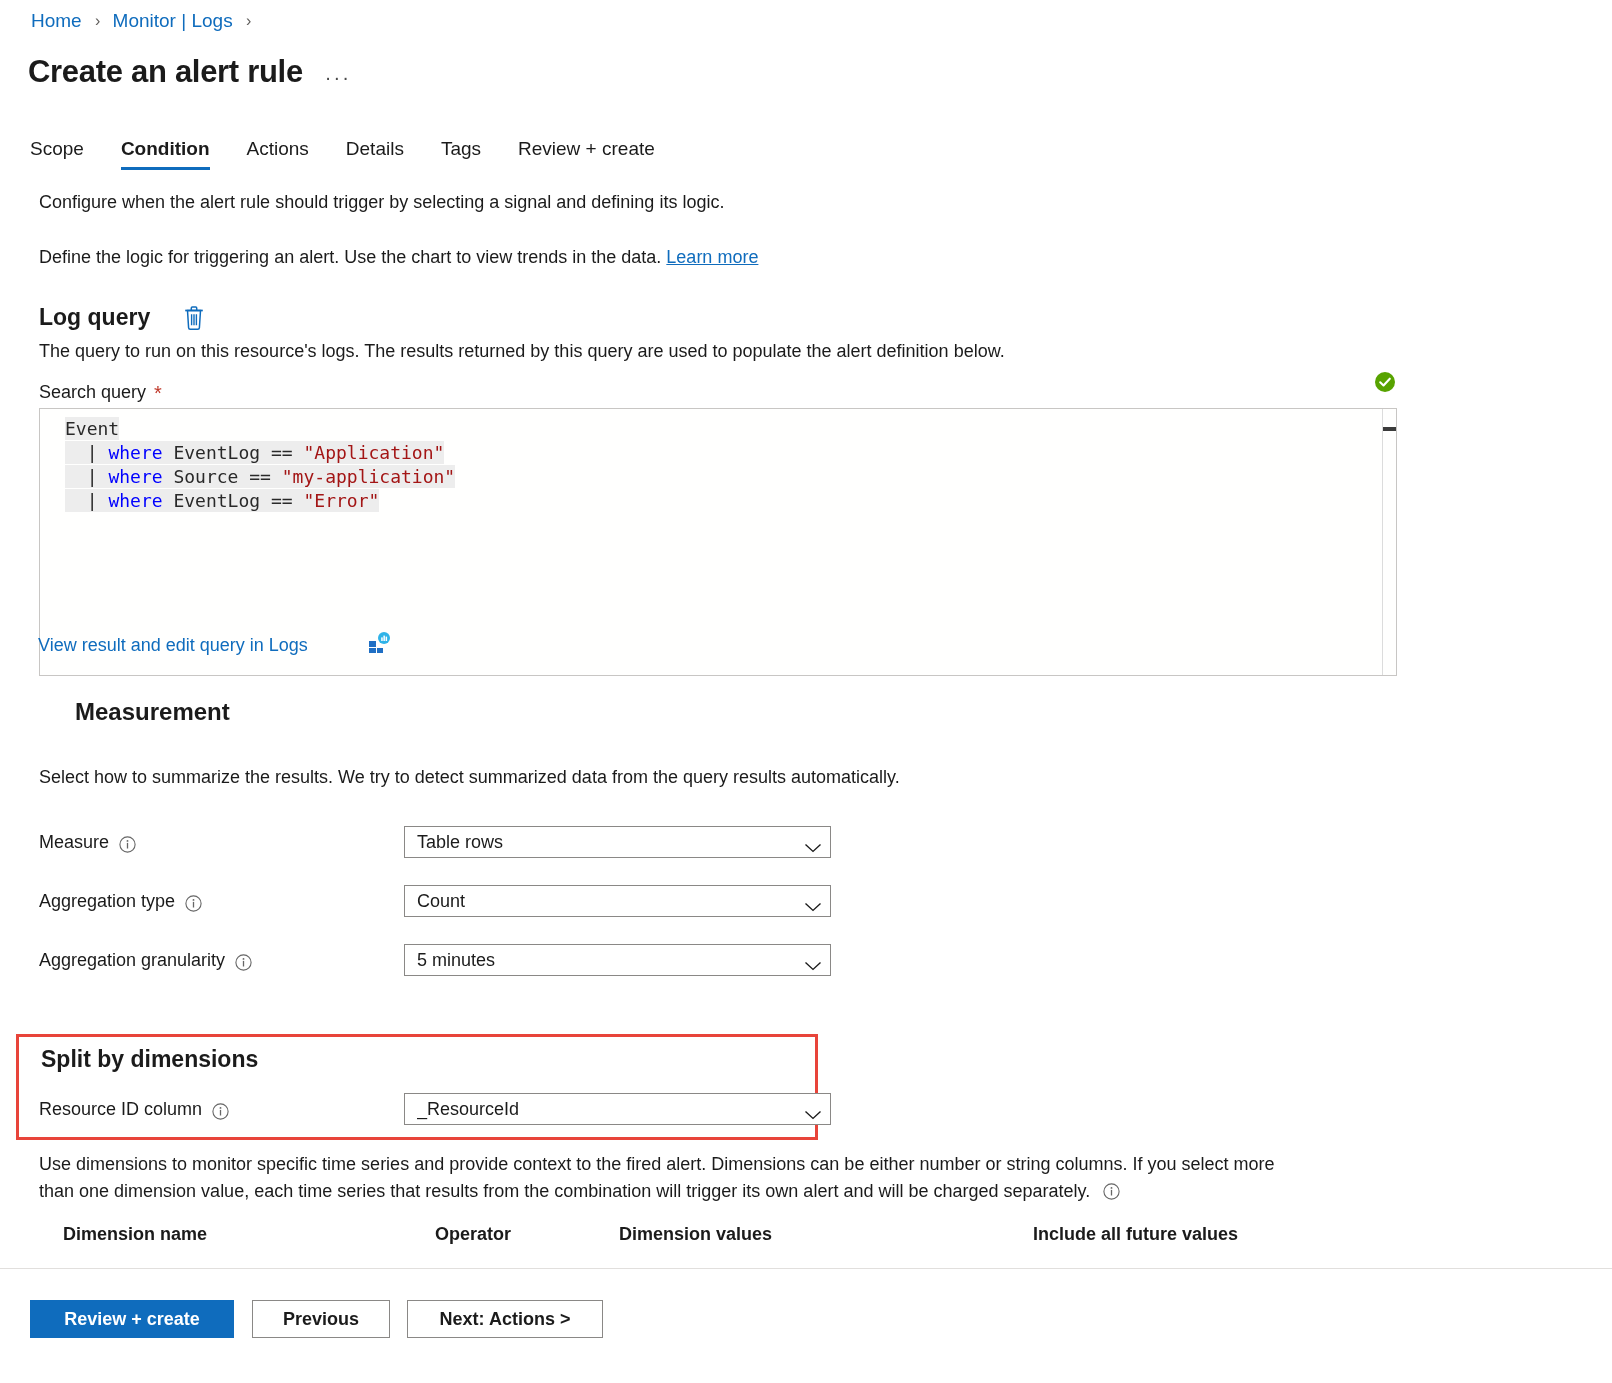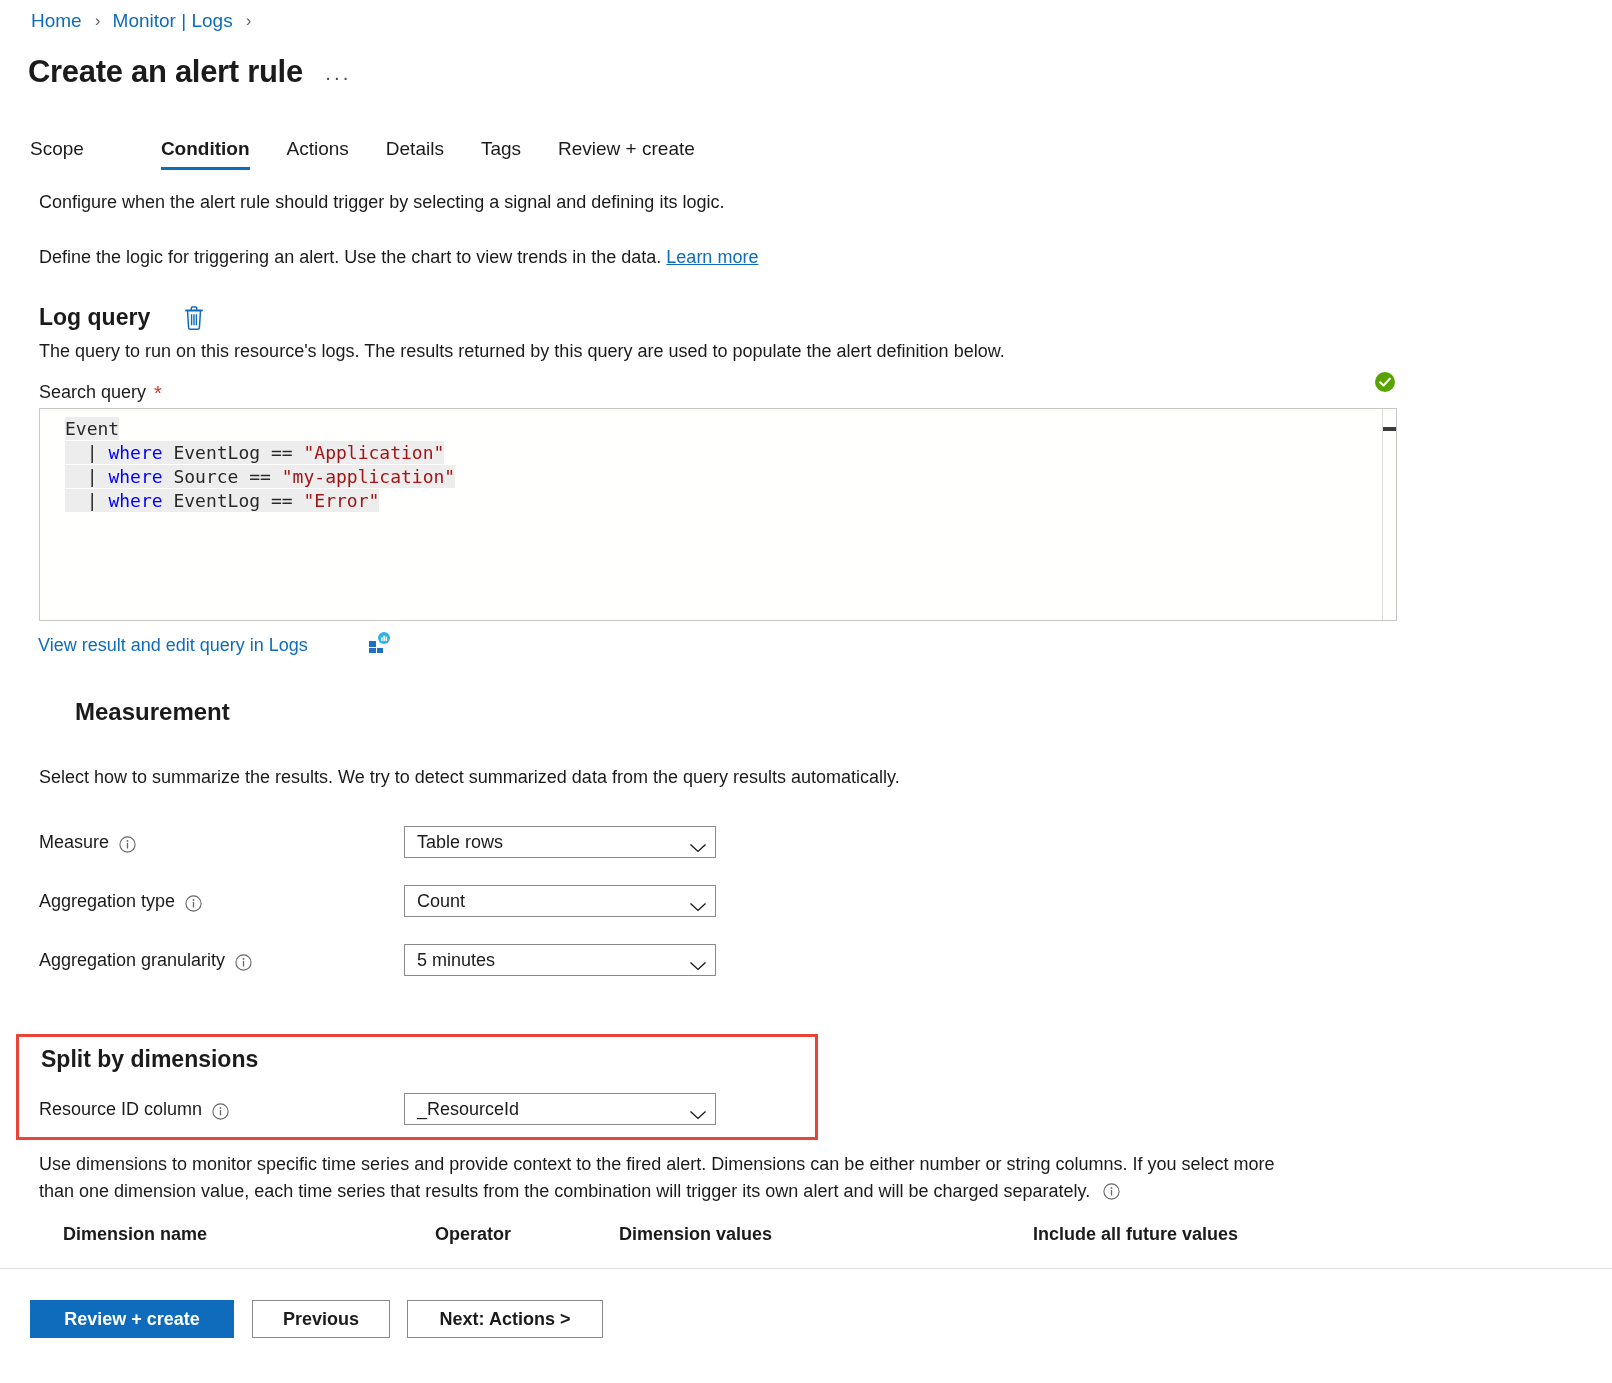--- a/index.html
+++ b/index.html
@@ -88,21 +88,20 @@
     color: #1b1b1b;
     padding: 0 0 10px 0;
     margin-right: 37px;
     cursor: pointer;
     position: relative;
     white-space: nowrap;
   }
   .tab:last-child { margin-right: 0; }
   .tab.active {
     font-weight: 700;
-    margin-left: 40px;
   }
   .tab.active::after {
     content: "";
     position: absolute;
     left: 0; right: 0;
     bottom: 0;
     height: 3px;
     background: #0f6cbd;
   }
 
@@ -167,21 +166,21 @@
     width: 20px;
     height: 20px;
   }
 
   
   .editor {
     position: absolute;
     left: 39px;
     top: 408px;
     width: 1358px;
-    height: 213px;
+    height: 268px;
     border: 1px solid #c8c6c4;
     background: #fffffe;
     overflow: hidden;
   }
   .editor-inner {
     position: absolute;
     left: 0; top: 0; right: 0; bottom: 0;
     padding: 8px 0 0 0;
     font-family: "DejaVu Sans Mono", monospace;
     font-size: 18px;
@@ -266,21 +265,21 @@
   }
   .info-icon {
     margin-left: 10px;
     width: 17px;
     height: 17px;
     flex: none;
     position: relative;
     top: 1px;
   }
   .dropdown {
-    width: 312px;
+    width: 427px;
     height: 32px;
     border: 1px solid #8a8886;
     background: #ffffff;
     display: flex;
     align-items: center;
     justify-content: space-between;
     padding: 0 8px 0 12px;
     font-size: 18px;
     color: #1b1b1b;
     cursor: pointer;

